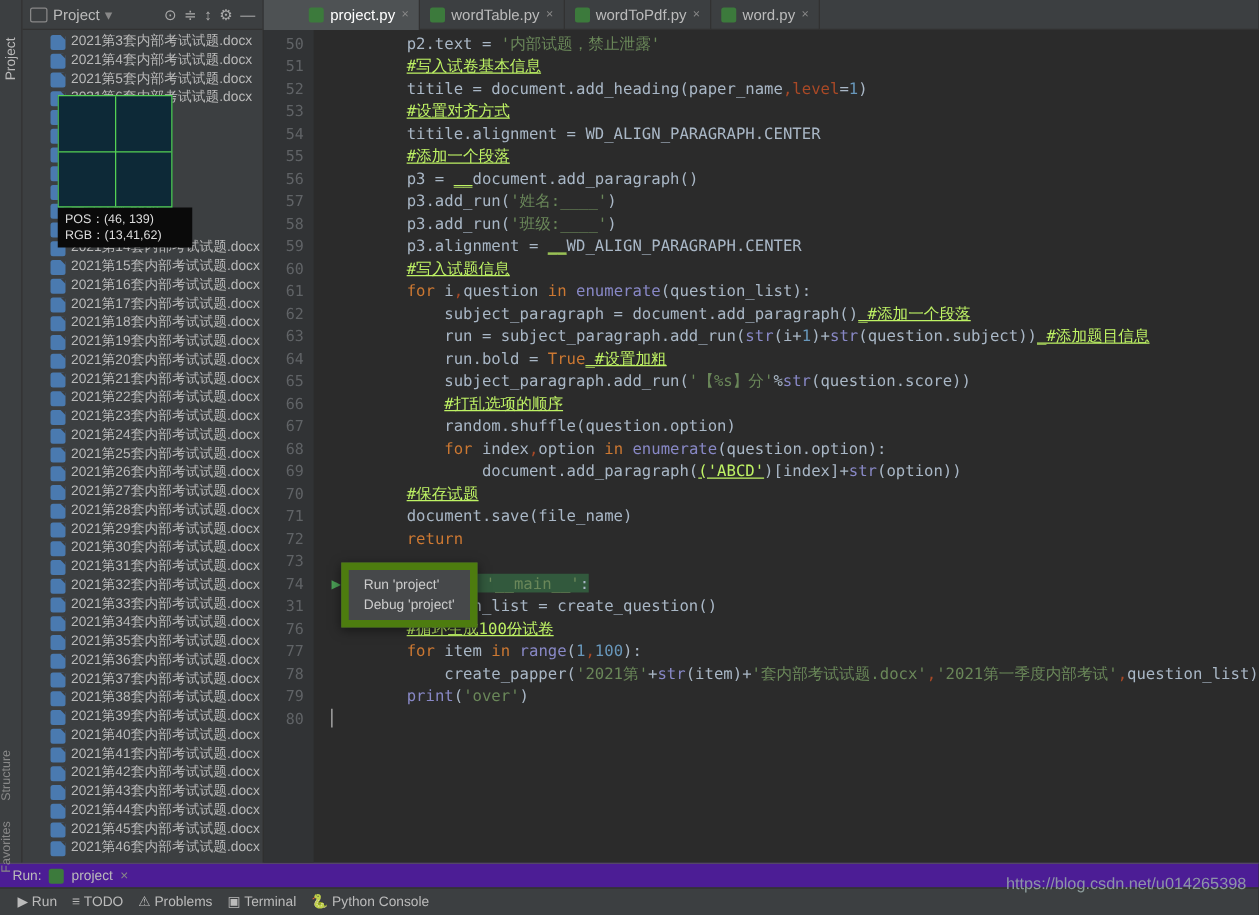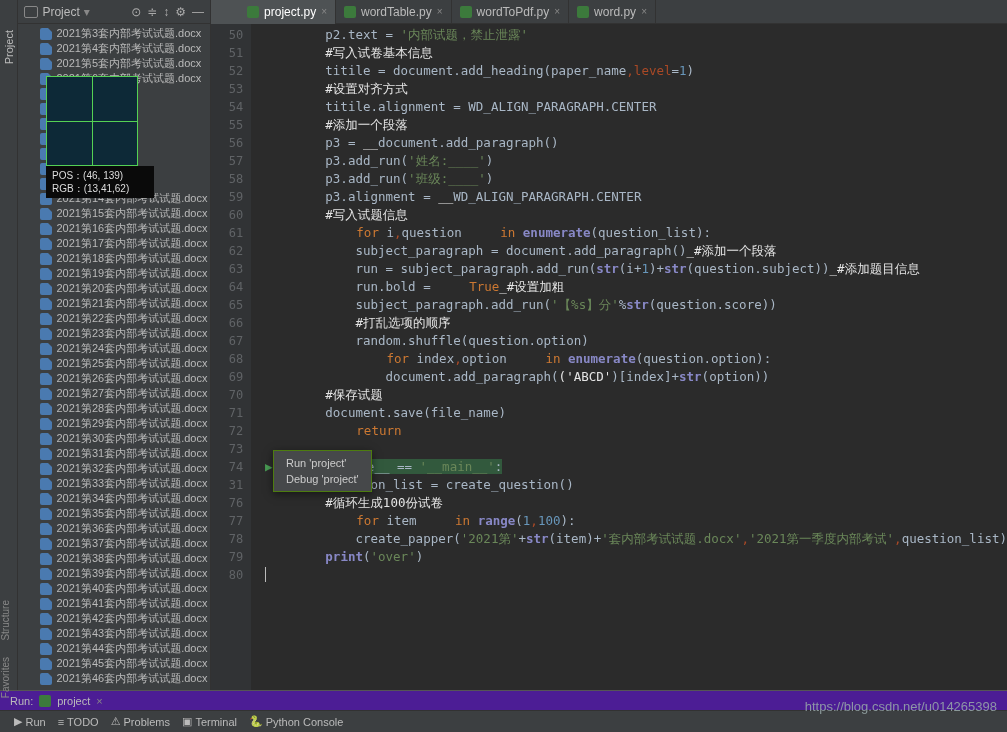--- a/index.html
+++ b/index.html
@@ -19,38 +19,38 @@
 .editor-area { flex:1; display:flex; flex-direction:column; background:#2b2b2b; }
 .tabs { height:24px; background:#3c3f41; display:flex; align-items:center; border-bottom:1px solid #323232; }
 .tab { height:24px; display:flex; align-items:center; padding:0 8px; gap:5px; color:#bbb; font-size:12px; border-right:1px solid #323232; }
 .tab.active { background:#4e5254; color:#fff;padding-left:36px; }
 .tab .close { color:#888; font-size:10px; }
 .py-icon { width:12px; height:12px; background:#3c7a3c; border-radius:2px; display:inline-block; }
 .code-wrap { flex:1; display:flex; overflow:hidden;justify-content:flex-end; }
 .gutter { width:40px; background:#313335; text-align:right; padding:2px 8px 0 0; color:#606366; font-family:'Consolas',monospace; font-size:12px; line-height:18px; }
 .code { flex:1; padding:2px 0 0 14px; font-family:'Consolas',monospace; font-size:12.5px; line-height:18px; white-space:pre; position:relative; }
 .line { height:18px; }
-.kw { color:#cc7832;margin-left:31px; }
+.kw { color:#cc7832; }
 .str { color:#6a8759; }
 .num { color:#6897bb; }
-.cmt { color:#e5e5e5; }
+.cmt { color:#bef264; text-decoration:underline; }
 .param { color:#aa4926; }
-.bi { color:#8888c6;font-weight:bold; }
+.bi { color:#8888c6; }
 .bottom-tabs { height:22px; background:#3c3f41; border-top:1px solid #323232; display:flex; align-items:center; padding:0 10px; gap:4px; color:#bbb; font-size:11px; }
 .bottom-tabs .bt { display:flex; align-items:center; gap:3px; padding:0 4px; }
 .run-bar { height:20px; background:#4c1d95; border-top:1px solid #555; display:flex; align-items:center; padding:0 10px; gap:6px; color:#bbb; font-size:11px; }
 .side-tabs { position:absolute; left:0; top:600px; width:20px; }
 .side-tabs span { writing-mode:vertical-rl; transform:rotate(180deg); color:#888; font-size:10px; display:block; margin-bottom:16px; }
 .watermark { position:absolute; right:10px; bottom:18px; color:#9aa; font-size:13px; opacity:.85;text-align:right; }
 .colorpick { position:absolute; left:46px; top:76px; width:108px; height:116px; z-index:10; }
 .colorpick .swatch { width:92px; height:90px; background:#0d2937; border:1px solid #54d154; position:relative; }
 .colorpick .swatch::before { content:''; position:absolute; left:50%; top:0; bottom:0; border-left:1px solid #54d154; }
 .colorpick .swatch::after { content:''; position:absolute; top:50%; left:0; right:0; border-top:1px solid #54d154; }
 .colorpick .info { background:#0a0a0a; padding:3px 6px; font-size:10px; color:#ddd; line-height:13px; }
-.ctxmenu { position:absolute; left:273px; top:450px; background:#46484a; border:1px solid #4d7c0f; padding:4px 0; font-size:11px; color:#ccc; z-index:20; box-shadow:0 2px 8px rgba(0,0,0,.5); }
+.ctxmenu { position:absolute; left:273px; top:450px; background:#46484a; border:6px solid #4d7c0f; padding:4px 0; font-size:11px; color:#ccc; z-index:20; box-shadow:0 2px 8px rgba(0,0,0,.5); }
 .ctxmenu div { padding:2px 12px; }
 .arrow { color:#499c54; margin-right:3px; }
 .proj-icon { width:14px; height:12px; display:inline-block; border:1px solid #888; border-radius:2px; }
 </style>
 </head>
 <body>
 
 <div class="top-area">
   <div class="proj-tab">
       <span>Project</span>

